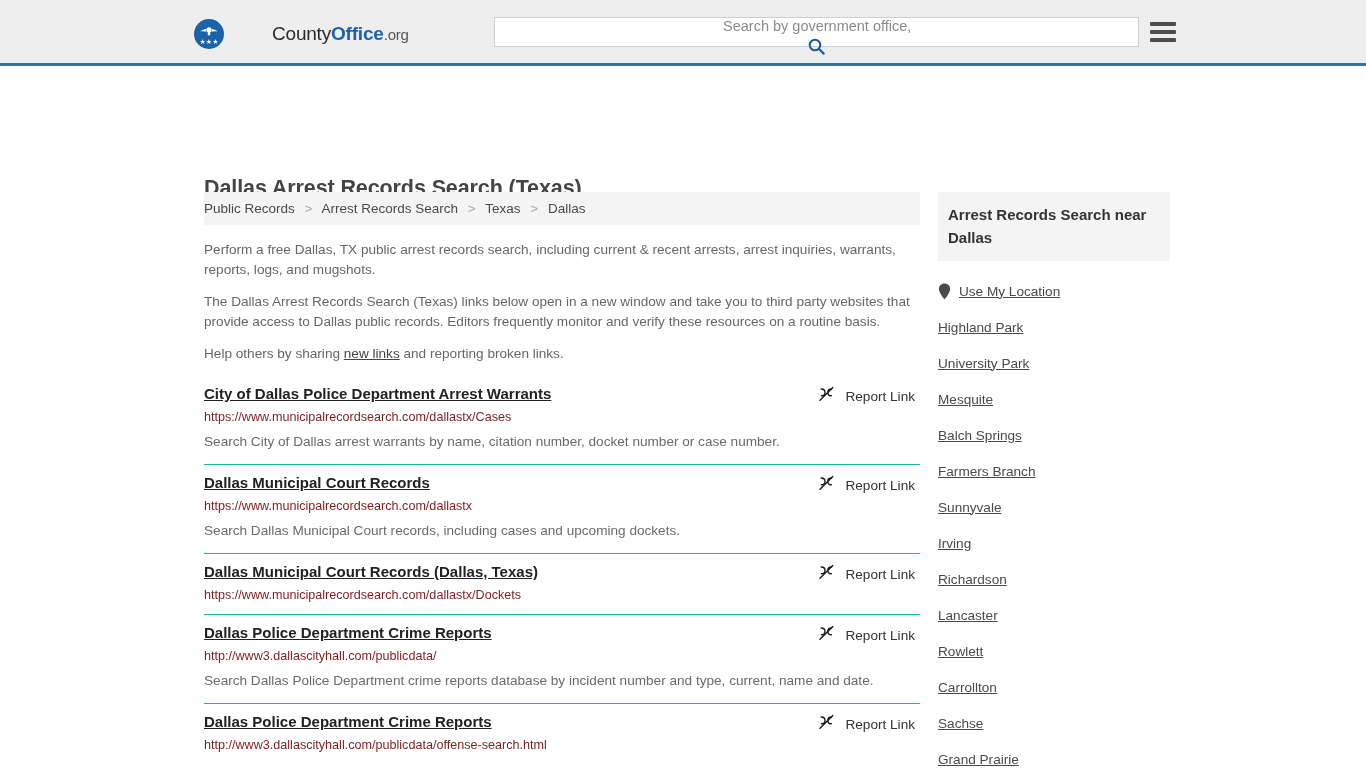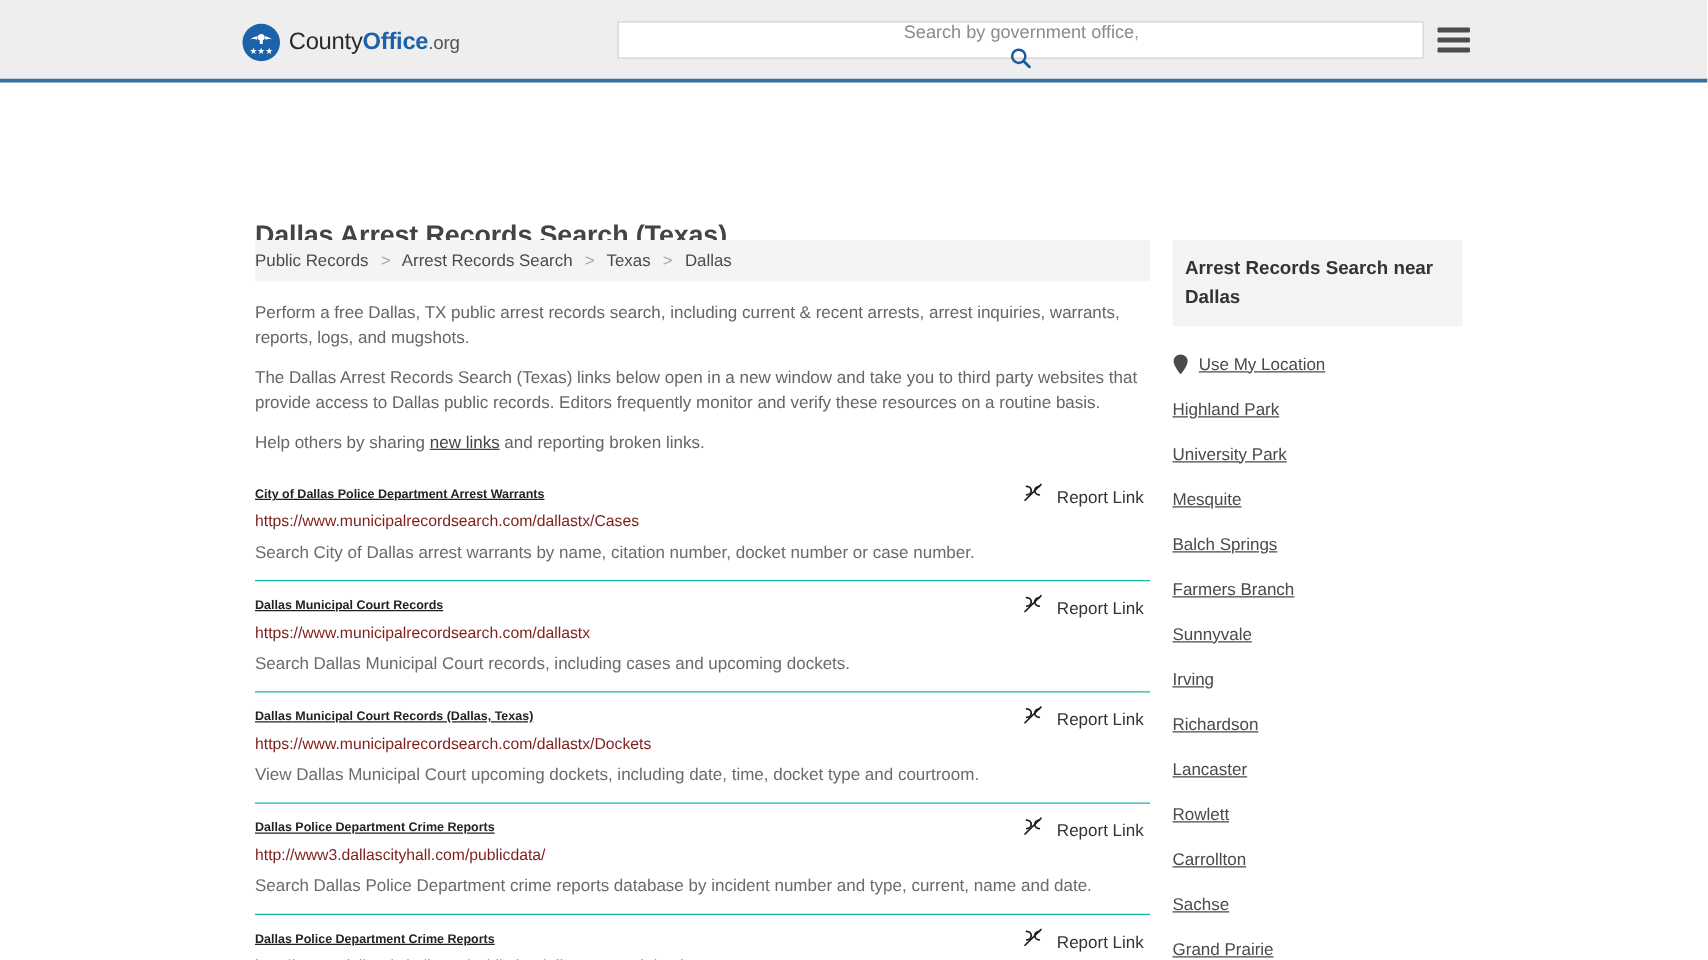--- a/index.html
+++ b/index.html
@@ -32,20 +32,21 @@
     position: absolute; left: 50%; top: 7px; transform: translateX(-50%);
   }
   .logo-mark .stars {
     position: absolute; left: 0; right: 0; bottom: 4px;
     text-align: center; color: #ffffff;
     font-size: 7px; letter-spacing: 0px; line-height: 7px;
   }
   .logo-text {
     font-size: 19px; color: #2b2b2b; letter-spacing: -0.2px;
     white-space: nowrap;
+    margin-left: 41px;
   }
   .logo-text .b { font-weight: bold; color: #1b62aa; }
   .logo-text .c { font-weight: normal; color: #2b2b2b; }
   .logo-text .org { font-size: 15px; color: #555; }
 
   .search-wrap {
     position: absolute; left: 494px; top: 17px;
     width: 645px; height: 30px;
     background: #ffffff;
     border: 1px solid #cfcfcf;
@@ -115,21 +116,21 @@
   }
 
   .results { margin-top: 16px; }
   .result {
     position: relative;
     padding: 9px 0 11px 0;
     border-top: 1px solid #14b8a6;
   }
   .result:first-child { border-top: none; padding-top: 5px; }
   .result-title {
-    font-size: 10px; font-weight: bold; color: #222222;
+    font-size: 15px; font-weight: bold; color: #222222;
     text-decoration: underline; display: inline-block;
     max-width: 600px;
   }
   .result-url {
     display: block; margin-top: 6px;
     font-size: 12.6px; color: #7f1d1d; text-decoration: none;
     line-height: 16px;
   }
   .result-desc {
     margin-top: 5px;
@@ -256,21 +257,20 @@
               <line x1="2.0" y1="14.2" x2="14.8" y2="1.6" stroke="#1a1a1a" stroke-width="1.4" stroke-linecap="round"></line>
             </svg>
           </span>
           <span class="report-label">Report Link</span>
         </div>
       </div>
 
       <div class="result">
         <a href="#" class="result-title">Dallas Municipal Court Records (Dallas, Texas)</a>
         <a href="#" class="result-url">https://www.municipalrecordsearch.com/dallastx/Dockets</a>
-        <div class="result-desc">View Dallas Municipal Court upcoming dockets, including date, time, docket type and courtroom.</div>
         <div class="report-link">
           <span>
             <svg width="17" height="17" viewBox="0 0 17 17" aria-hidden="true">
               <path d="M3.2 3.0 C5.6 3.0 7.0 4.6 7.0 6.4 C7.0 8.2 5.6 9.8 3.4 9.8" fill="none" stroke="#1a1a1a" stroke-width="1.4" stroke-linecap="round"></path>
               <path d="M13.6 3.0 C11.2 3.0 9.8 4.6 9.8 6.4 C9.8 8.2 11.2 9.8 13.4 9.8" fill="none" stroke="#1a1a1a" stroke-width="1.4" stroke-linecap="round"></path>
               <line x1="2.0" y1="14.2" x2="14.8" y2="1.6" stroke="#1a1a1a" stroke-width="1.4" stroke-linecap="round"></line>
             </svg>
           </span>
           <span class="report-label">Report Link</span>
         </div>

